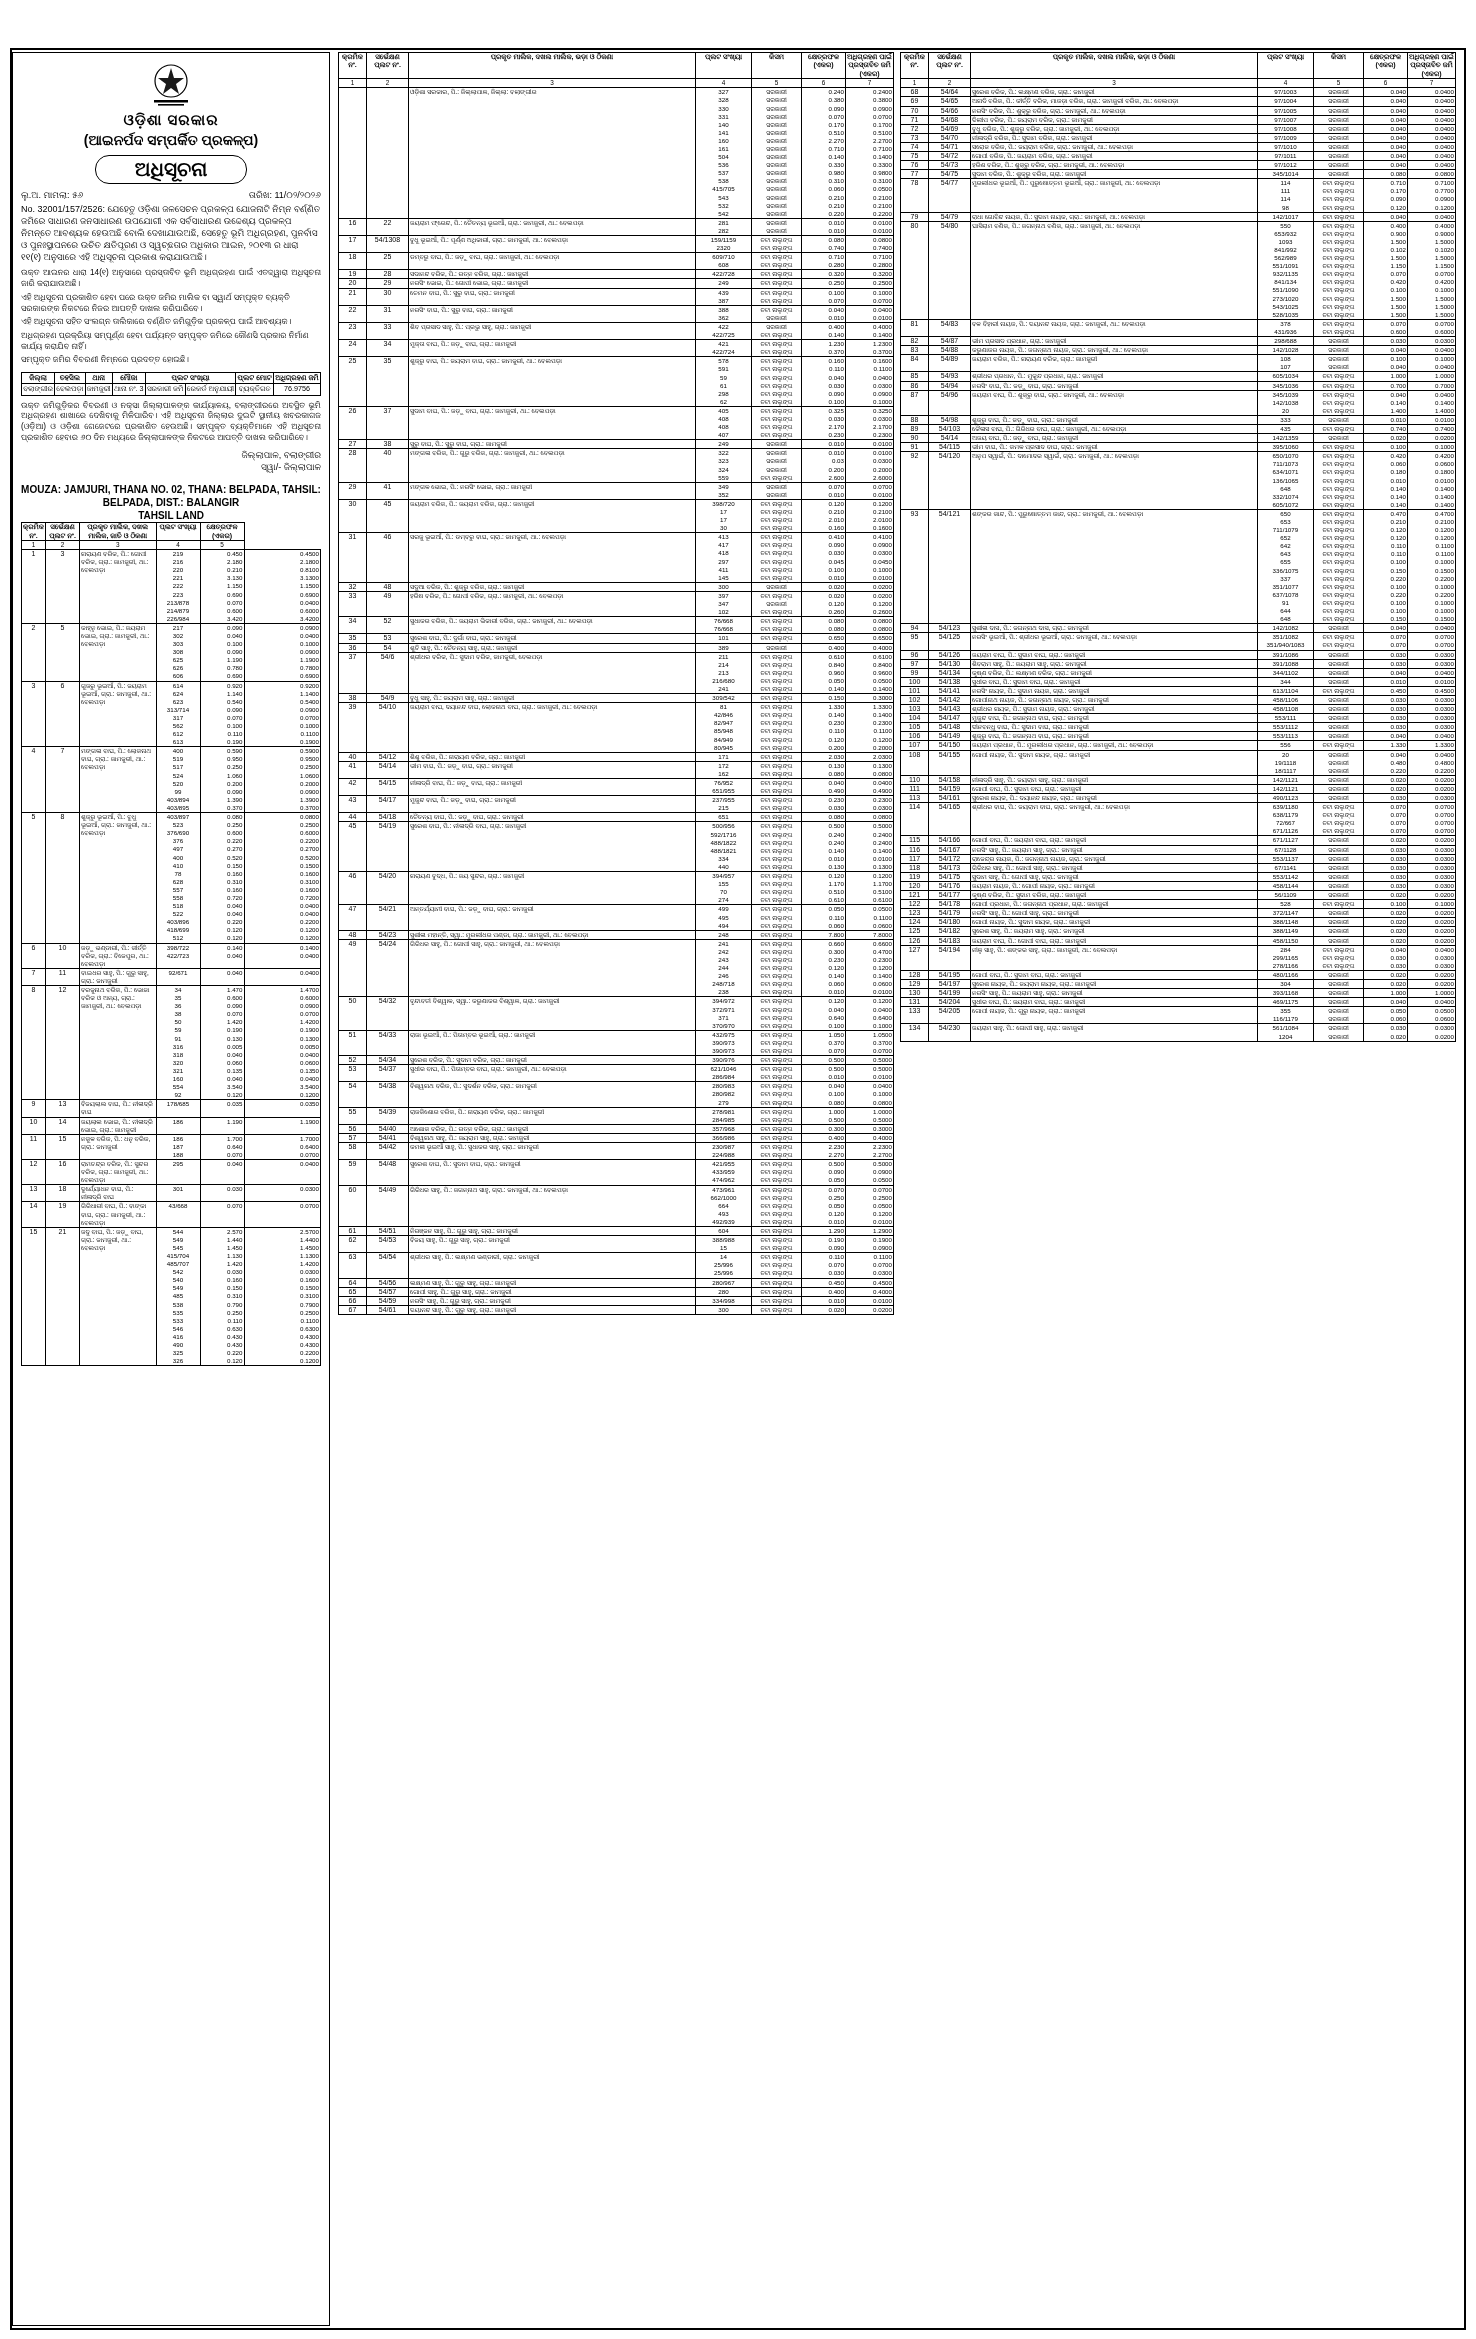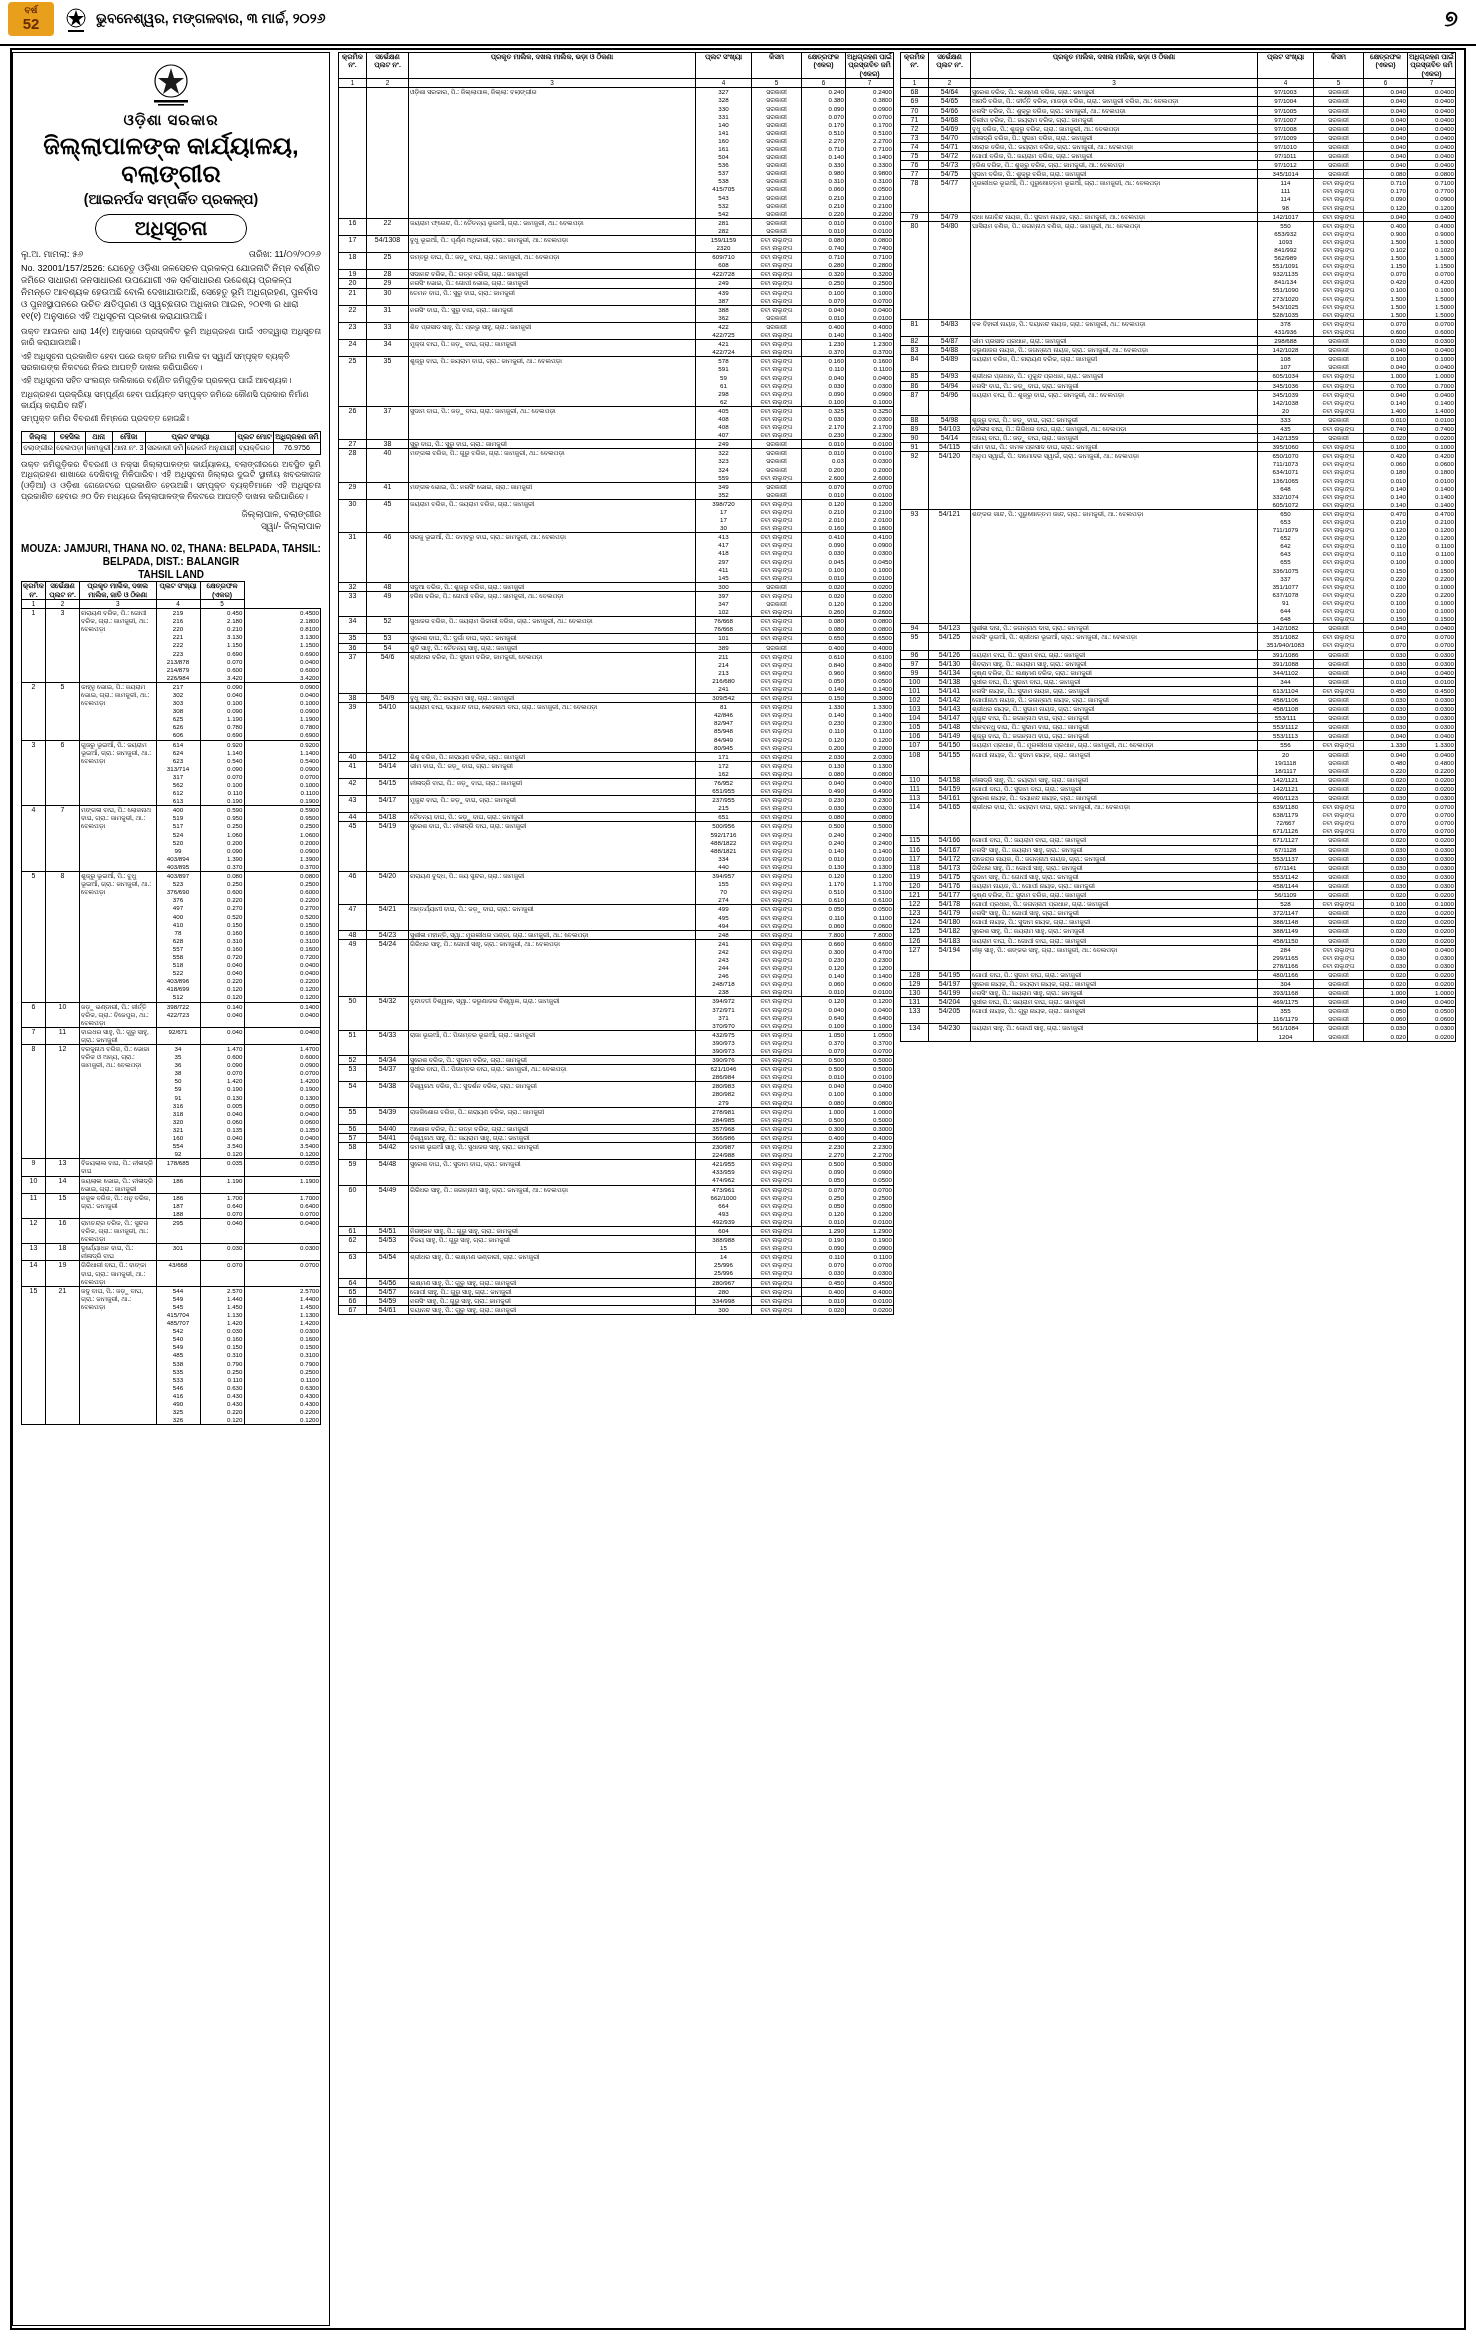--- a/index.html
+++ b/index.html
@@ -52,47 +52,31 @@
   .colmid{position:absolute;left:338px;top:52px;width:556px;height:2274px;}
   .colright{position:absolute;left:900px;top:52px;width:556px;height:2274px;}
   .multi{font-size:6.4px;line-height:7.4px;}
   .tiny{font-size:6.2px;line-height:7.2px;}
 </style>
 </head>
 <body>
 
 <div class="page">
 
-  <div class="masthead">
-    <div class="mast-ribbon">
-      <div class="ribbon-badge">
-        <span>ବର୍ଷ</span>
-        <b>52</b>
-      </div>
-    </div>
-    <svg class="mast-emblem" viewBox="0 0 28 30">
-      <circle cx="14" cy="12" r="9" fill="none" stroke="#000" stroke-width="1"></circle>
-      <path d="M14 4 L16 10 L22 10 L17 14 L19 20 L14 16 L9 20 L11 14 L6 10 L12 10 Z" fill="#000"></path>
-      <rect x="6" y="24" width="16" height="2" fill="#000"></rect>
-    </svg>
-    <div class="mast-line">ଭୁବନେଶ୍ୱର, ମଙ୍ଗଳବାର, ୩ ମାର୍ଚ୍ଚ, ୨୦୨୬</div>
-    <div class="mast-page">୭</div>
-  </div>
 
   <div class="frame"></div>
 
   <div class="notice">
     <svg class="emblem2" viewBox="0 0 54 48">
       <circle cx="27" cy="20" r="16" fill="none" stroke="#000" stroke-width="1.2"></circle>
       <path d="M27 7 L30 17 L40 17 L32 23 L35 33 L27 27 L19 33 L22 23 L14 17 L24 17 Z" fill="#1a1a1a"></path>
       <rect x="10" y="39" width="34" height="2.5" fill="#000"></rect>
       <rect x="14" y="43" width="26" height="1.6" fill="#000"></rect>
     </svg>
     <div class="govt-line">ଓଡ଼ିଶା ସରକାର</div>
-    <div class="office-line">ଜିଲ୍ଲାପାଳଙ୍କ କାର୍ଯ୍ୟାଳୟ, ବଲାଙ୍ଗୀର</div>
     <div class="sub-line">(ଆଇନର୍ପଦ ସମ୍ପର୍କିତ ପ୍ରକଳ୍ପ)</div>
     <div class="notice-word">ଅଧିସୂଚନା</div>
 
     <div class="memo-row">
       <span>ଲୁ.ଅ. ମାମଲା: ୫୬</span>
       <span>ତାରିଖ: 11/୦୨/୨୦୨୬</span>
     </div>
     <div class="memo-no">No. 32001/157/2526: ଯେହେତୁ ଓଡ଼ିଶା ଜଳସେଚନ ପ୍ରକଳ୍ପ ଯୋଜନାଟି ନିମ୍ନ ବର୍ଣ୍ଣିତ ଜମିରେ ସାଧାରଣ ଜନସାଧାରଣ ଉପଯୋଗୀ ଏକ ସର୍ବସାଧାରଣ ଉଦ୍ଦେଶ୍ୟ ପ୍ରକଳ୍ପ ନିମନ୍ତେ ଆବଶ୍ୟକ ହେଉଅଛି ବୋଲି ଦେଖାଯାଉଅଛି, ସେହେତୁ ଭୂମି ଅଧିଗ୍ରହଣ, ପୁନର୍ବାସ ଓ ପୁନଃସ୍ଥାପନରେ ଉଚିତ କ୍ଷତିପୂରଣ ଓ ସ୍ୱଚ୍ଛତାର ଅଧିକାର ଆଇନ, ୨୦୧୩ ର ଧାରା ୧୧(୧) ଅନୁସାରେ ଏହି ଅଧିସୂଚନା ପ୍ରକାଶ କରାଯାଉଅଛି।</div>
 
     <div class="para">ଉକ୍ତ ଆଇନର ଧାରା 14(୧) ଅନୁସାରେ ପ୍ରସ୍ତାବିତ ଭୂମି ଅଧିଗ୍ରହଣ ପାଇଁ ଏତଦ୍ଦ୍ୱାରା ଅଧିସୂଚନା ଜାରି କରାଯାଉଅଛି।</div>

